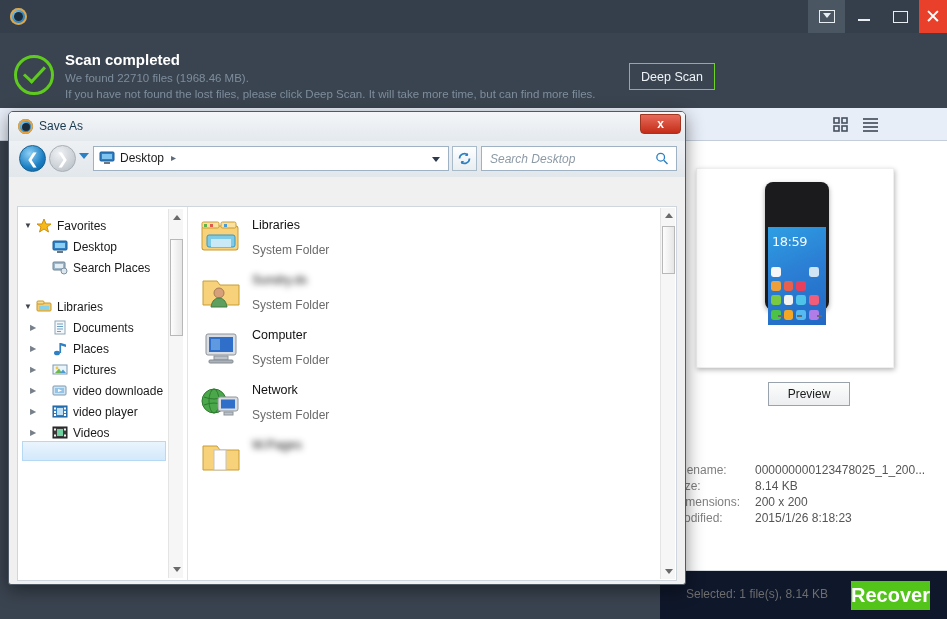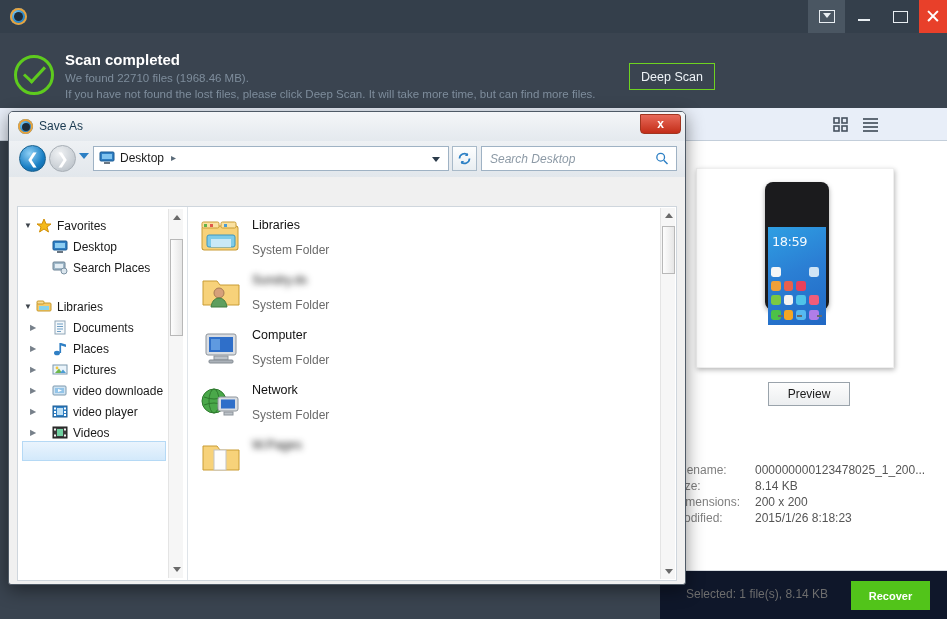--- a/index.html
+++ b/index.html
@@ -122,21 +122,21 @@
   #m-l2{left:14px;top:337px;} #m-v2{left:95px;top:337px;}
   #m-l3{left:14px;top:353px;} #m-v3{left:95px;top:353px;}
   #m-l4{left:14px;top:369px;} #m-v4{left:95px;top:369px;}
 
   
   #bottom-bar{position:absolute;left:660px;top:570px;width:287px;height:49px;background:#0f172a;border-top:1px solid #d8dde2;box-sizing:border-box;}
   #selected-text{position:absolute;left:26px;top:16px;font-size:12px;color:#6d6d6d;white-space:nowrap;}
   #recover-btn{
     position:absolute;left:191px;top:10px;width:79px;height:29px;background:#52c41a;
     display:flex;align-items:center;justify-content:center;
-    font-size:11px;font-weight:bold;color:#ffffff;cursor:default;text-align:right;
+    font-size:20px;font-weight:bold;color:#ffffff;cursor:default;text-align:right;
   }
   #left-dark{position:absolute;left:0;top:141px;width:660px;height:478px;background:#3a4450;}
 
   
   #dialog{
     position:absolute;left:8px;top:111px;width:676px;height:472px;
     background:#f0f0f0;border:1px solid #4f5a66;border-radius:5px 5px 3px 3px;
     box-shadow:0 5px 18px rgba(0,0,0,.45);overflow:hidden;
   }
   #dlg-titlebar{

